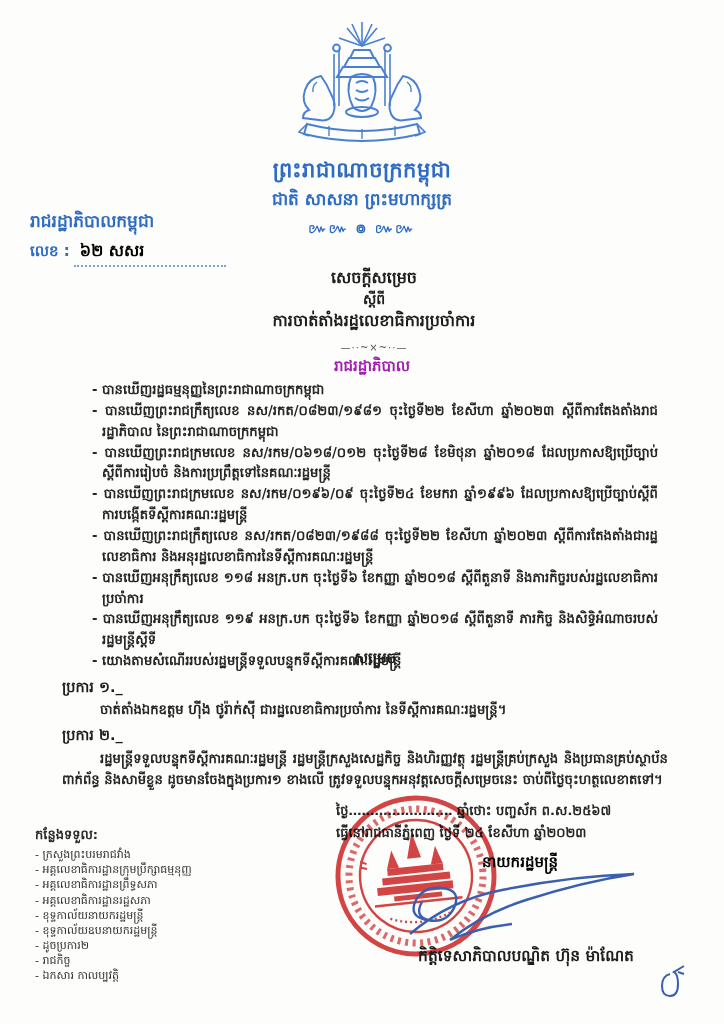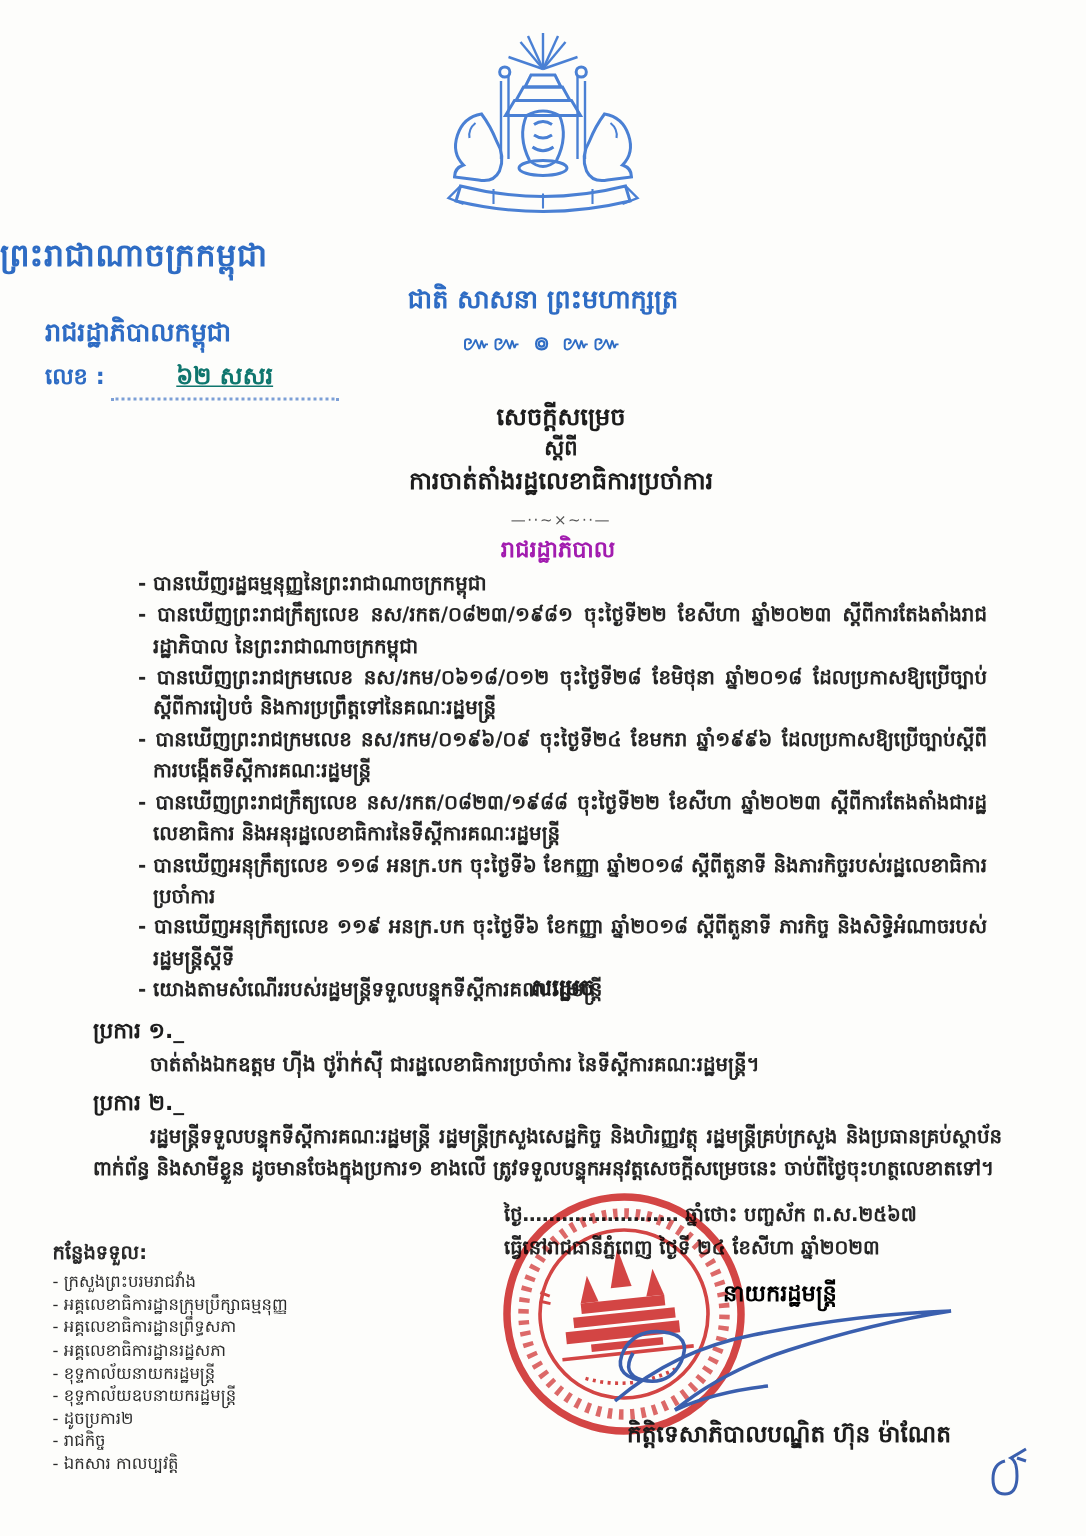--- a/index.html
+++ b/index.html
@@ -3,34 +3,34 @@
 <meta charset="utf-8">
 <style>
   html,body{margin:0;padding:0;background:#e8e8e6;}
   .page{
     position:relative;width:724px;height:1024px;margin:0 auto;
     background:#fdfdfb;overflow:hidden;
     font-family:"DejaVu Sans",sans-serif;color:#232323;
   }
   
   .emblem{position:absolute;left:277px;top:20px;width:170px;height:138px;}
-  .kingdom{position:absolute;left:0;top:156px;width:100%;text-align:left;
+  .kingdom{position:absolute;left:0;top:156px;width:100%;text-align:center;
     color:#2e6cc4;font-size:21px;font-weight:bold;letter-spacing:.5px;}
   .motto{position:absolute;left:0;top:188px;width:100%;text-align:center;
     color:#2e6cc4;font-size:17px;font-weight:bold;}
   .flourish{position:absolute;left:0;top:220px;width:100%;text-align:center;
     color:#2e6cc4;font-size:13px;font-weight:bold;letter-spacing:2px;}
   
   .gov-label{position:absolute;left:30px;top:210px;color:#2e6cc4;
     font-size:17px;font-weight:bold;}
   .number-line{position:absolute;left:30px;top:240px;color:#2e6cc4;
     font-size:15px;font-weight:bold;white-space:nowrap;}
   .number-value{display:inline-block;min-width:140px;margin-left:4px;
-    border-bottom:2px dotted #7c9fd6;color:#0f766e;
-    font-size:16px;font-weight:bold;text-align:center;padding:0 6px 1px;text-decoration:underline;}
+    border-bottom:2px dotted #7c9fd6;color:#000000;
+    font-size:16px;font-weight:bold;text-align:left;padding:0 6px 1px;}
   
   .title-block{position:absolute;left:0;top:266px;width:100%;text-align:center;line-height:1.45;padding-left:12px;}
   .title-1{font-size:16px;font-weight:bold;color:#1d1d1d;}
   .title-2{font-size:14px;font-weight:bold;color:#1d1d1d;}
   .title-3{font-size:16px;font-weight:bold;color:#1d1d1d;}
   .title-div{margin-top:8px;font-size:10px;color:#555;letter-spacing:1px;}
   
   .preamble-heading{position:absolute;left:0;top:356px;width:100%;text-align:center;
     font-size:15px;font-weight:bold;color:#a21caf;margin-left:10px;}
   .preamble-list{position:absolute;left:92px;top:380px;width:566px;

